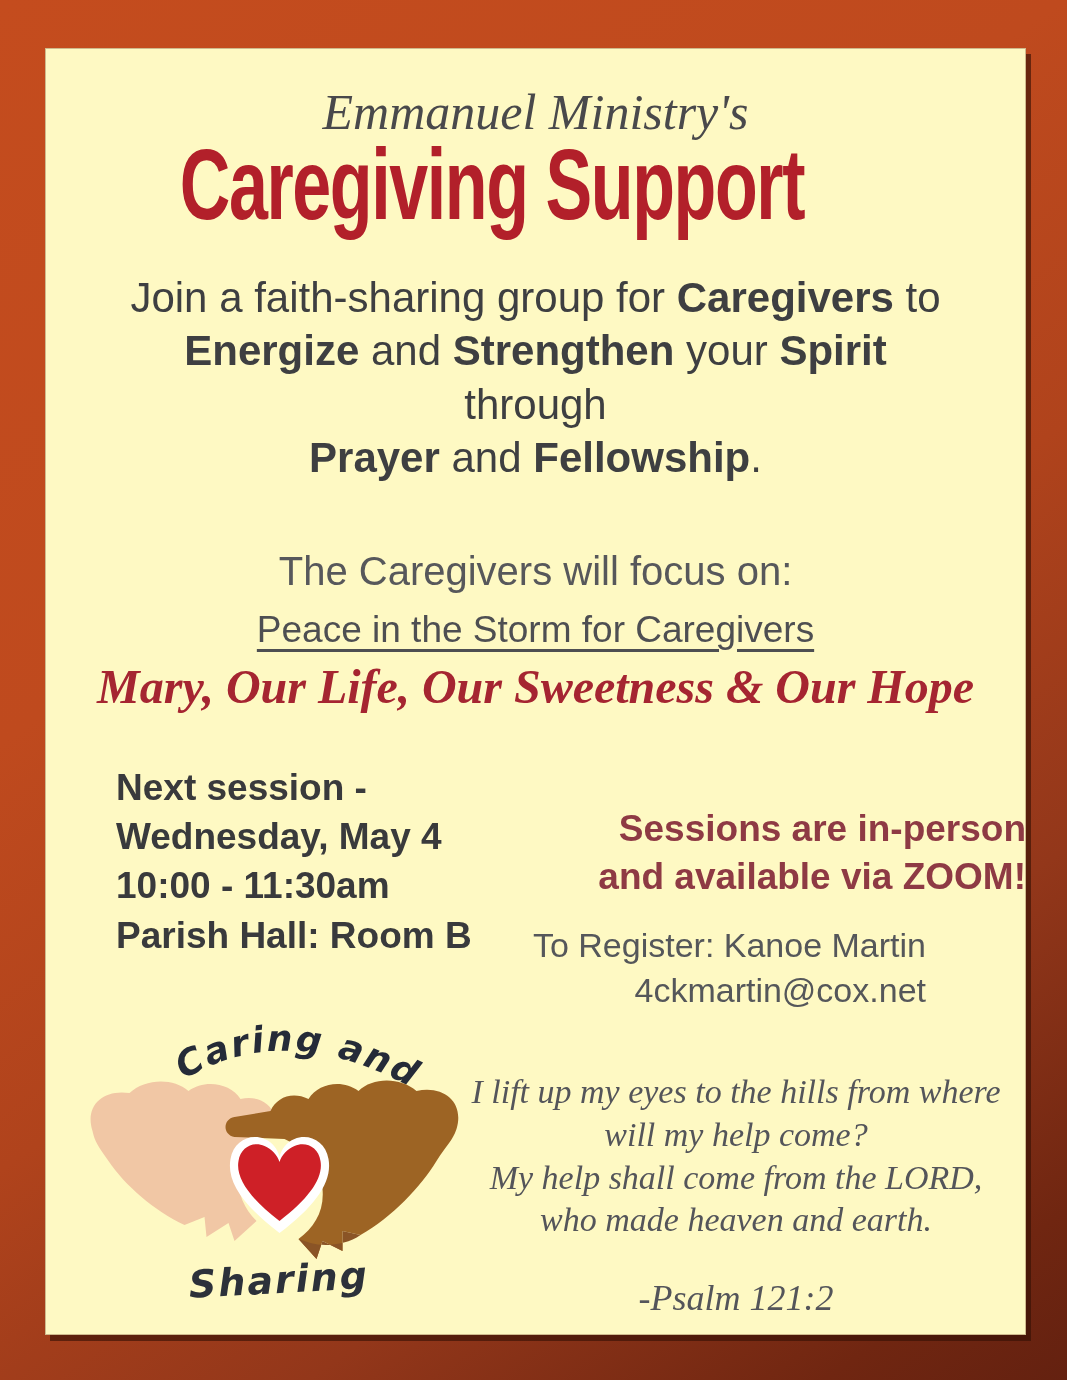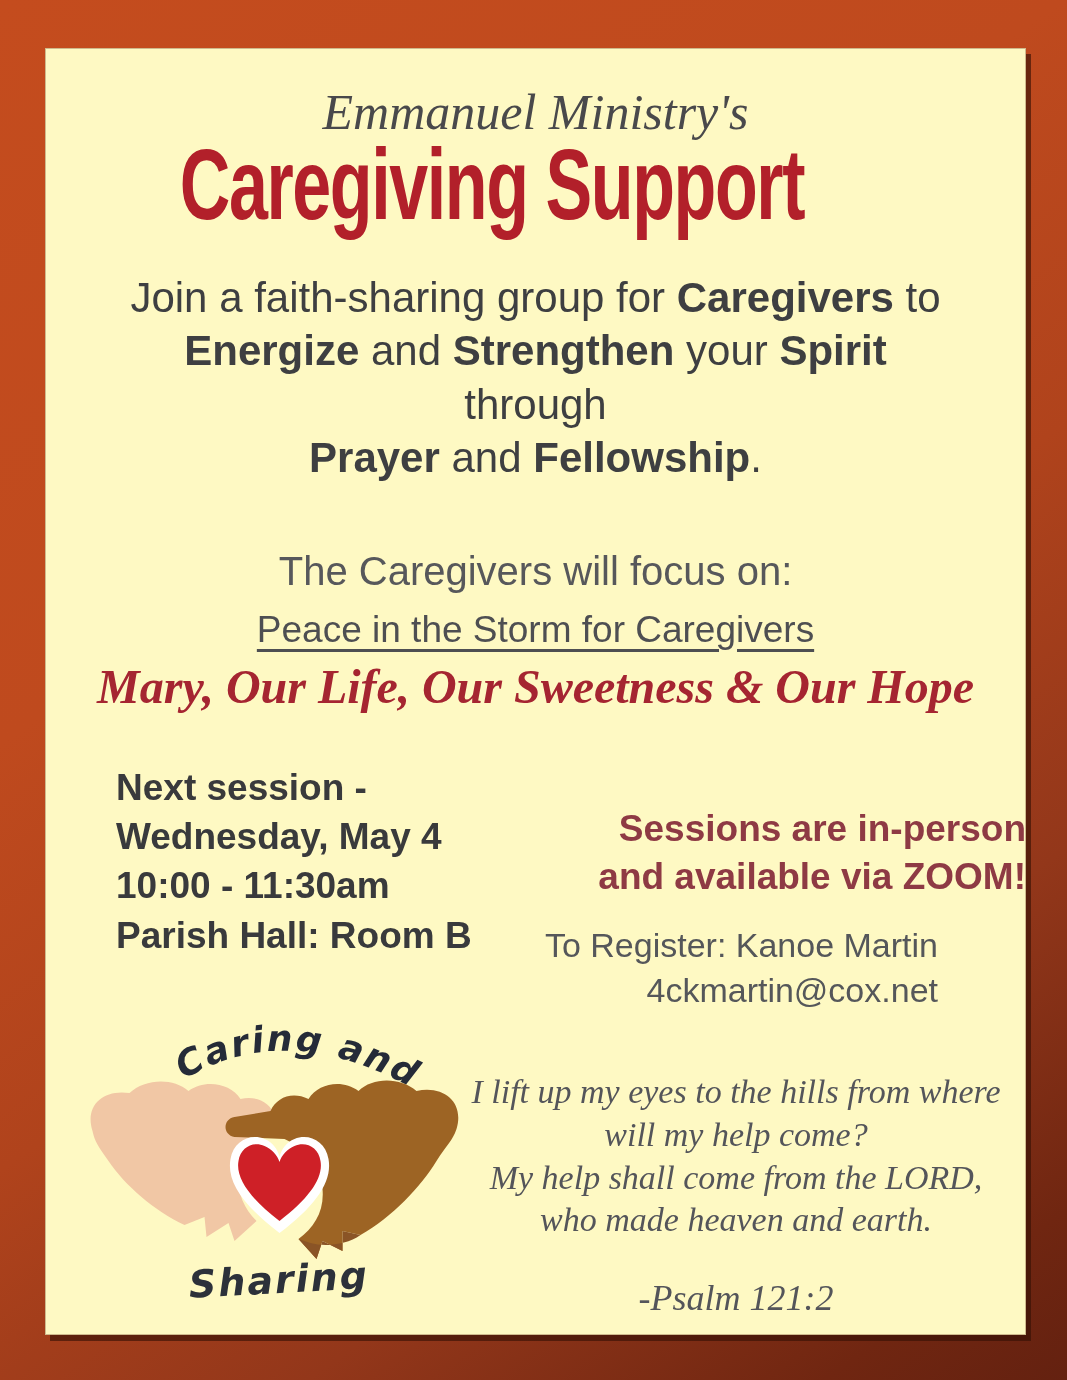--- a/index.html
+++ b/index.html
@@ -37,21 +37,21 @@
     text-decoration:underline;text-decoration-thickness:3px;text-underline-offset:7px;}
   .mary{top:608px;left:50%;transform:translateX(-50%);width:900px;text-align:center;
     font-family:"Liberation Serif",serif;font-style:italic;font-weight:700;
     font-size:48px;line-height:1.25;color:#a52531;}
   .session{top:714px;left:30px;text-align:left;
     font-size:37px;font-weight:700;line-height:1.33;color:#393a3c;margin-left:40px;}
   .session div{position:static !important;}
   .zoomnote{top:756px;left:450px;width:530px;text-align:right;
     font-size:37px;font-weight:700;line-height:1.3;color:#8e3a44;}
   .zoomnote div{position:static !important;}
-  .register{top:874px;left:462px;width:430px;text-align:right;
+  .register{top:874px;left:450px;width:430px;text-align:right;
     font-size:34px;line-height:1.33;color:#55575a;}
   .register div{position:static !important;}
   .logo{position:absolute;left:36px;top:952px;width:385px;height:300px;}
   .logo-arc-text{font-family:"DejaVu Sans",sans-serif;font-style:italic;font-weight:700;
     font-size:36px;letter-spacing:2px;fill:#252b38;}
   .logo-bottom-text{font-family:"DejaVu Sans",sans-serif;font-style:italic;font-weight:700;
     font-size:38px;letter-spacing:2px;fill:#2c313a;}
   .psalm{top:1022px;left:410px;width:560px;text-align:center;
     font-family:"Liberation Serif",serif;font-style:italic;
     font-size:34px;line-height:1.26;color:#54555a;}

